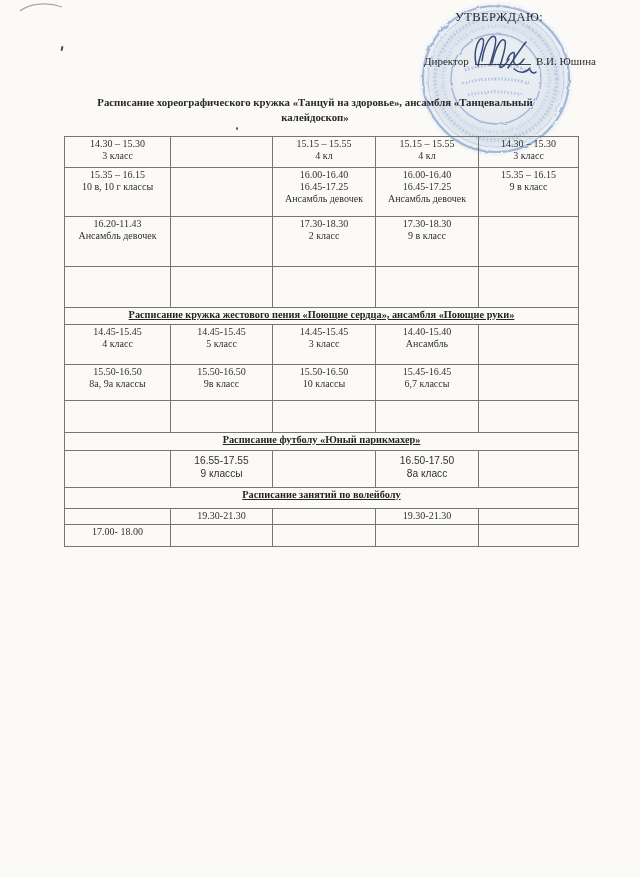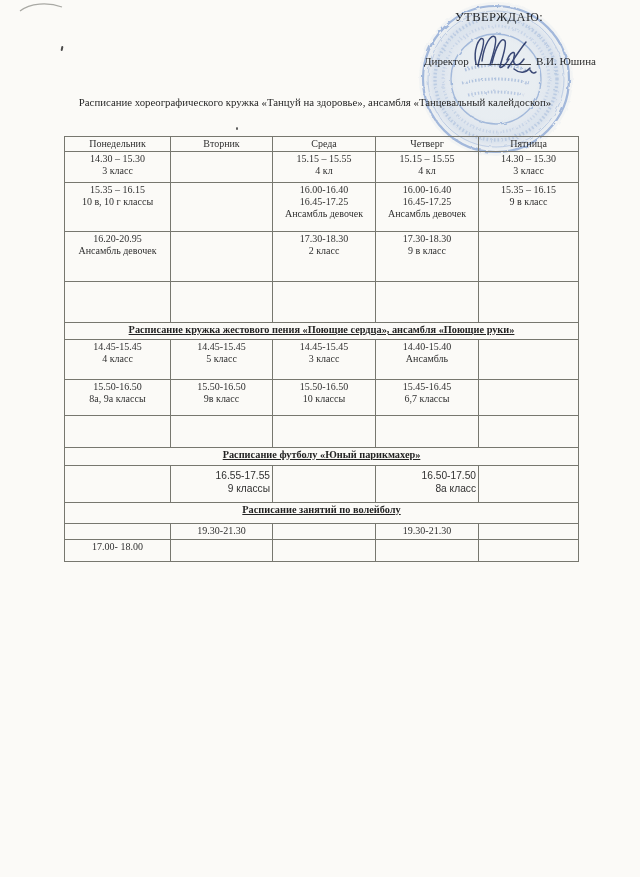--- a/index.html
+++ b/index.html
@@ -29,37 +29,37 @@
   }
   .signature-svg{position:absolute;left:468px;top:30px;width:104px;height:46px;}
   
   .stamp{
     position:absolute;left:410px;top:-2px;width:172px;height:168px;
     mix-blend-mode:multiply;opacity:.9;pointer-events:none;
   }
   
   .doc-title{
     position:absolute;left:70px;top:95px;width:490px;
-    text-align:center;font-weight:normal;font-size:10.8px;line-height:15px;
+    text-align:center;font-weight:bold;font-size:10.8px;line-height:15px;
     color:#272727;
   }
   
   table.sched{
     position:absolute;left:64px;top:136px;width:514px;
     border-collapse:collapse;table-layout:fixed;
     font-size:10px;line-height:12px;color:#303030;
   }
   table.sched td{
     border:1px solid #77776f;
     vertical-align:top;text-align:center;
     padding:1px 2px;white-space:pre-line;overflow:hidden;
   }
   td.day-h{font-size:10px;padding-top:0;}
   td.band{font-weight:bold;font-size:10.3px;padding:2px 2px 1px;color:#232323;text-decoration:underline;}
-  tr.sans td{font-family:"Liberation Sans", sans-serif;font-size:10.2px;line-height:13px;padding-top:3px;text-align:right;}
+  tr.sans td{font-family:"Liberation Sans", sans-serif;font-size:10.2px;line-height:13px;padding-top:3px;}
   
   .pencil-mark{position:absolute;left:18px;top:0px;width:46px;height:14px;}
   .comma-mark{
     position:absolute;left:61px;top:46px;width:2px;height:5px;
     background:#4c4c4c;border-radius:1px;transform:rotate(12deg);
   }
   .dot-mark{
     position:absolute;left:236px;top:127px;width:2px;height:3px;
     background:#555;border-radius:50%;
   }
@@ -123,27 +123,20 @@
 
   <table class="sched">
     <colgroup>
       <col style="width:106px">
         <col style="width:102px">
         <col style="width:103px">
         <col style="width:103px">
         <col style="width:100px">
     </colgroup>
     <tbody>
-      <tr style="height:14px">
-        <td class="day-h">Понедельник</td>
-        <td class="day-h">Вторник</td>
-        <td class="day-h">Среда</td>
-        <td class="day-h">Четверг</td>
-        <td class="day-h">Пятница</td>
-      </tr>
 
       <tr style="height:31px">
         <td>14.30 – 15.30
 3 класс</td>
         <td></td>
         <td>15.15 – 15.55
 4 кл</td>
         <td>15.15 – 15.55
 4 кл</td>
         <td>14.30 – 15.30
@@ -156,21 +149,21 @@
         <td>16.00-16.40
 16.45-17.25
 Ансамбль девочек</td>
         <td>16.00-16.40
 16.45-17.25
 Ансамбль девочек</td>
         <td>15.35 – 16.15
 9 в класс</td>
       </tr>
       <tr style="height:50px">
-        <td>16.20-20.95
+        <td>16.20-11.43
 Ансамбль девочек</td>
         <td></td>
         <td>17.30-18.30
 2 класс</td>
         <td>17.30-18.30
 9 в класс</td>
         <td></td>
       </tr>
       <tr style="height:41px">
         <td></td>

